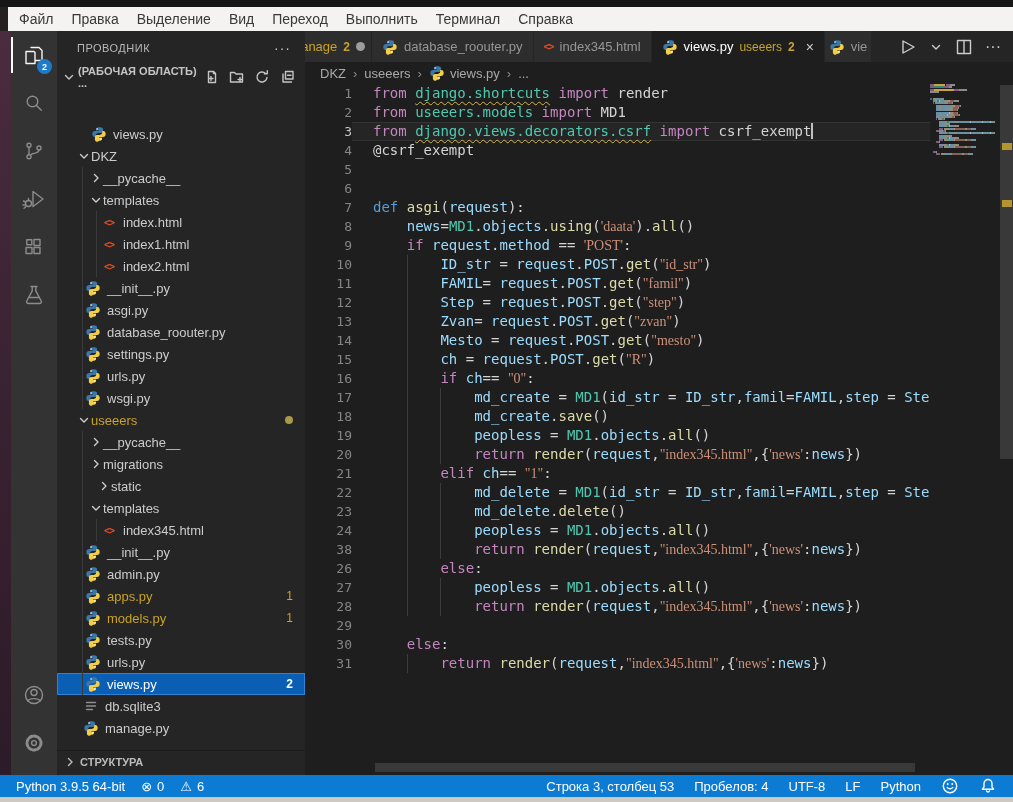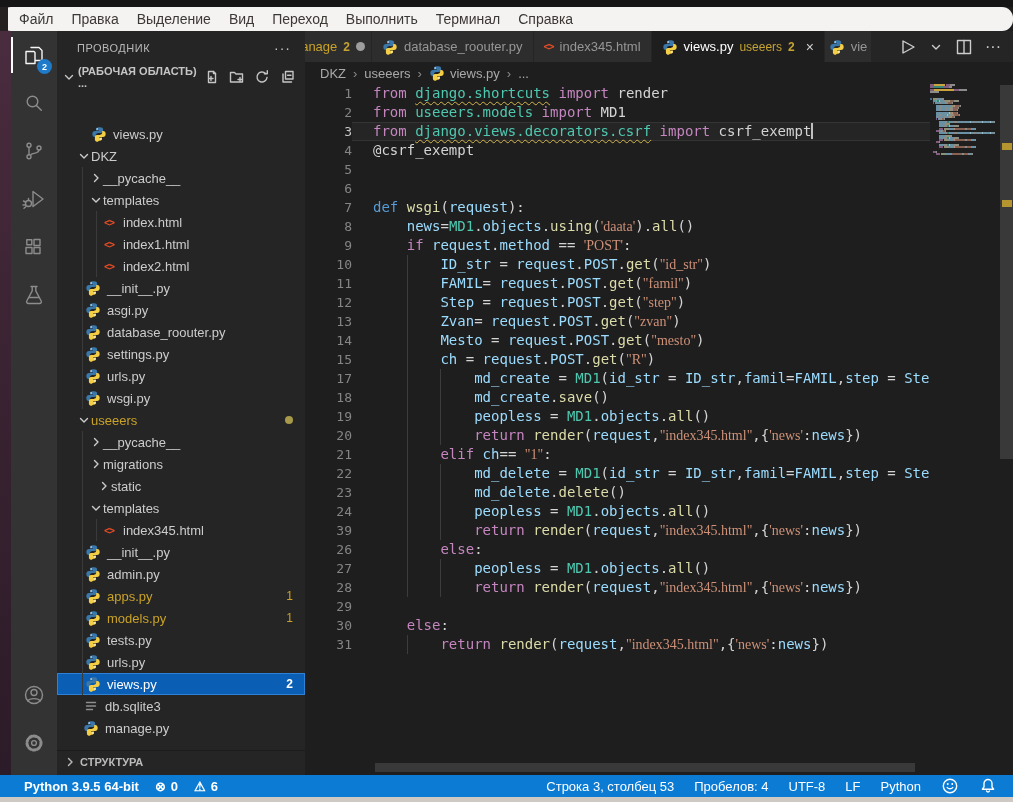--- a/index.html
+++ b/index.html
@@ -1,21 +1,21 @@
 <!DOCTYPE html>
 <html><head>
 <meta charset="utf-8">
 <style>
   html,body{margin:0;padding:0;background:#000;}
   #app{position:relative;width:1013px;height:802px;background:#1e1e1e;overflow:hidden;
        font-family:"Liberation Sans",sans-serif;}
   
   .topstrip{position:absolute;left:0;top:0;width:1013px;height:7px;background:#161616;}
   .menubar{position:absolute;left:0;top:7px;width:1013px;height:24px;background:#f5f3f1;
-           display:flex;align-items:center;padding-left:10px;box-sizing:border-box;border-radius:11px;}
+           display:flex;align-items:center;padding-left:10px;box-sizing:border-box;}
   .menubar .notch{position:absolute;left:0;top:0;width:8px;height:24px;background:#262121;}
   .menu-item{font-size:14px;color:#3b3835;padding:0 9px;cursor:default;}
   .desktopstrip{position:absolute;left:0;top:31px;width:11px;height:744px;
                 background:linear-gradient(180deg,#4a2c3f,#3a2332 45%,#2c1b28);}
   .bottomstrip{position:absolute;left:0;top:797px;width:1013px;height:5px;background:#cfc9c4;}
   
   .activitybar{position:absolute;left:11px;top:31px;width:46px;height:744px;background:#333333;}
   .act-item{width:46px;height:48px;display:flex;align-items:center;justify-content:center;
             position:relative;color:#8c8c8c;cursor:pointer;}
   .act-item.active{color:#f5f5f5;}
@@ -89,21 +89,21 @@
   .mm-seg{display:inline-block;height:2px;}
   .sb-v{position:absolute;left:695px;top:53px;width:13px;height:691px;}
   .sb-v .slider{position:absolute;left:0;top:1px;width:13px;height:374px;background:rgba(121,121,121,.3);}
   .sb-v .mark{position:absolute;left:2px;width:10px;height:7px;background:#b5952f;}
   .sb-h{position:absolute;left:0;top:732px;width:695px;height:9px;}
   .sb-h .slider{position:absolute;left:70px;width:540px;height:9px;background:rgba(121,121,121,.3);}
   
   .statusbar{position:absolute;left:0;top:775px;width:1013px;height:22px;background:#0c7bd4;color:#fff;
              display:flex;align-items:center;font-size:13px;}
   .st-item{padding:0 8px;display:flex;align-items:center;gap:5px;cursor:pointer;white-space:nowrap;}
-  .st-left{display:flex;align-items:center;padding-left:16px;font-weight:bold;}
+  .st-left{display:flex;align-items:center;padding-left:8px;}
   .st-right{margin-left:auto;display:flex;align-items:center;padding-right:8px;gap:4px;}
   .st-ic{font-size:13px;}
   svg{display:block;}
 </style>
 </head>
 <body>
 
 <div id="app">
   <div class="topstrip"></div>
 
@@ -701,21 +701,21 @@
         <div class="line">
           <span class="ln">5</span>
           <span class="lt"></span>
         </div>
         <div class="line">
           <span class="ln">6</span>
           <span class="lt"></span>
         </div>
         <div class="line">
           <span class="ln">7</span>
-          <span class="lt"><span class="tk-d">def</span><span class="tk-p"> </span><span class="tk-f">wsgi</span><span class="tk-p">(</span><span class="tk-v">request</span><span class="tk-p">):</span></span>
+          <span class="lt"><span class="tk-d">def</span><span class="tk-p"> </span><span class="tk-f">asgi</span><span class="tk-p">(</span><span class="tk-v">request</span><span class="tk-p">):</span></span>
         </div>
         <div class="line">
           <span class="ln">8</span>
           <span class="lt"><span class="tk-p">    </span><span class="tk-v">news</span><span class="tk-p">=</span><span class="tk-t">MD1</span><span class="tk-p">.</span><span class="tk-v">objects</span><span class="tk-p">.</span><span class="tk-f">using</span><span class="tk-p">(</span><span class="tk-s">'daata'</span><span class="tk-p">)</span><span class="tk-p">.</span><span class="tk-f">all</span><span class="tk-p">()</span></span>
         </div>
         <div class="line">
           <span class="ln">9</span>
           <span class="lt"><span class="tk-p">    </span><span class="tk-k">if</span><span class="tk-p"> </span><span class="tk-v">request</span><span class="tk-p">.</span><span class="tk-v">method</span><span class="tk-p"> == </span><span class="tk-s">'POST'</span><span class="tk-p">:</span></span>
         </div>
         <div class="line">
@@ -736,20 +736,24 @@
         </div>
         <div class="line">
           <span class="ln">14</span>
           <span class="lt"><span class="iguide" style="left: 54.7px;"></span><span class="tk-p">        </span><span class="tk-v">Mesto</span><span class="tk-p"> = </span><span class="tk-v">request</span><span class="tk-p">.</span><span class="tk-v">POST</span><span class="tk-p">.</span><span class="tk-f">get</span><span class="tk-p">(</span><span class="tk-s">"mesto"</span><span class="tk-p">)</span></span>
         </div>
         <div class="line">
           <span class="ln">15</span>
           <span class="lt"><span class="iguide" style="left: 54.7px;"></span><span class="tk-p">        </span><span class="tk-v">ch</span><span class="tk-p"> = </span><span class="tk-v">request</span><span class="tk-p">.</span><span class="tk-v">POST</span><span class="tk-p">.</span><span class="tk-f">get</span><span class="tk-p">(</span><span class="tk-s">"R"</span><span class="tk-p">)</span></span>
         </div>
         <div class="line">
+          <span class="ln">16</span>
+          <span class="lt"><span class="iguide" style="left: 54.7px;"></span><span class="tk-p">        </span><span class="tk-k">if</span><span class="tk-p"> </span><span class="tk-v">ch</span><span class="tk-p">== </span><span class="tk-s">"0"</span><span class="tk-p">:</span></span>
+        </div>
+        <div class="line">
           <span class="ln">17</span>
           <span class="lt"><span class="iguide" style="left: 54.7px;"></span><span class="iguide" style="left: 88.4px;"></span><span class="tk-p">            </span><span class="tk-v">md_create</span><span class="tk-p"> = </span><span class="tk-t">MD1</span><span class="tk-p">(</span><span class="tk-v">id_str</span><span class="tk-p"> = </span><span class="tk-v">ID_str</span><span class="tk-p">,</span><span class="tk-v">famil</span><span class="tk-p">=</span><span class="tk-v">FAMIL</span><span class="tk-p">,</span><span class="tk-v">step</span><span class="tk-p"> = </span><span class="tk-v">Step</span></span>
         </div>
         <div class="line">
           <span class="ln">18</span>
           <span class="lt"><span class="iguide" style="left: 54.7px;"></span><span class="iguide" style="left: 88.4px;"></span><span class="tk-p">            </span><span class="tk-v">md_create</span><span class="tk-p">.</span><span class="tk-f">save</span><span class="tk-p">()</span></span>
         </div>
         <div class="line">
           <span class="ln">19</span>
           <span class="lt"><span class="iguide" style="left: 54.7px;"></span><span class="iguide" style="left: 88.4px;"></span><span class="tk-p">            </span><span class="tk-v">peopless</span><span class="tk-p"> = </span><span class="tk-t">MD1</span><span class="tk-p">.</span><span class="tk-v">objects</span><span class="tk-p">.</span><span class="tk-f">all</span><span class="tk-p">()</span></span>
@@ -768,21 +772,21 @@
         </div>
         <div class="line">
           <span class="ln">23</span>
           <span class="lt"><span class="iguide" style="left: 54.7px;"></span><span class="iguide" style="left: 88.4px;"></span><span class="tk-p">            </span><span class="tk-v">md_delete</span><span class="tk-p">.</span><span class="tk-f">delete</span><span class="tk-p">()</span></span>
         </div>
         <div class="line">
           <span class="ln">24</span>
           <span class="lt"><span class="iguide" style="left: 54.7px;"></span><span class="iguide" style="left: 88.4px;"></span><span class="tk-p">            </span><span class="tk-v">peopless</span><span class="tk-p"> = </span><span class="tk-t">MD1</span><span class="tk-p">.</span><span class="tk-v">objects</span><span class="tk-p">.</span><span class="tk-f">all</span><span class="tk-p">()</span></span>
         </div>
         <div class="line">
-          <span class="ln">39</span>
+          <span class="ln">38</span>
           <span class="lt"><span class="iguide" style="left: 54.7px;"></span><span class="iguide" style="left: 88.4px;"></span><span class="tk-p">            </span><span class="tk-k">return</span><span class="tk-p"> </span><span class="tk-f">render</span><span class="tk-p">(</span><span class="tk-v">request</span><span class="tk-p">,</span><span class="tk-s">"index345.html"</span><span class="tk-p">,{</span><span class="tk-s">'news'</span><span class="tk-p">:</span><span class="tk-v">news</span><span class="tk-p">})</span></span>
         </div>
         <div class="line">
           <span class="ln">26</span>
           <span class="lt"><span class="iguide" style="left: 54.7px;"></span><span class="tk-p">        </span><span class="tk-k">else</span><span class="tk-p">:</span></span>
         </div>
         <div class="line">
           <span class="ln">27</span>
           <span class="lt"><span class="iguide" style="left: 54.7px;"></span><span class="iguide" style="left: 88.4px;"></span><span class="tk-p">            </span><span class="tk-v">peopless</span><span class="tk-p"> = </span><span class="tk-t">MD1</span><span class="tk-p">.</span><span class="tk-v">objects</span><span class="tk-p">.</span><span class="tk-f">all</span><span class="tk-p">()</span></span>
         </div>

